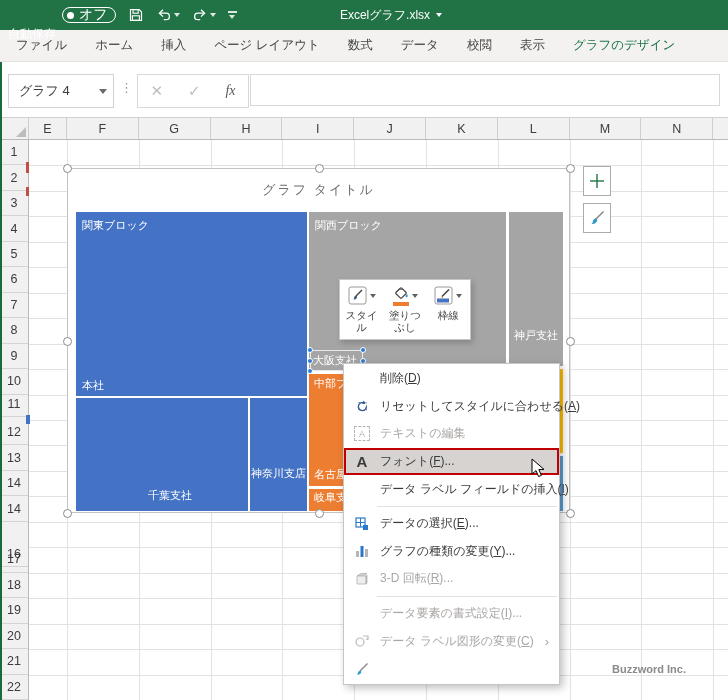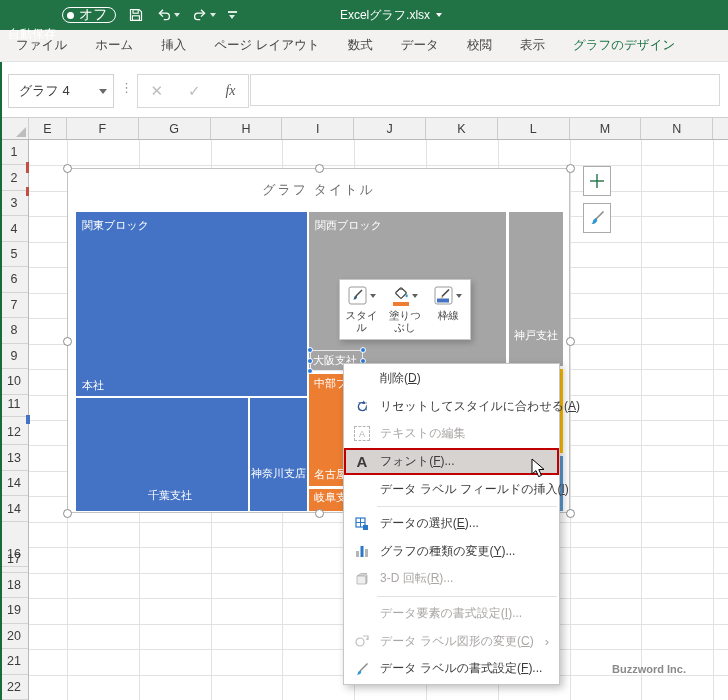--- a/index.html
+++ b/index.html
@@ -405,21 +405,20 @@
       <span class="menu-text">データ ラベル図形の変更(<u>C</u>)</span>
       <span class="submenu-arrow">›</span>
     </div>
     <div class="menu-item">
       <span class="menu-icon">
         <svg width="16" height="16" viewBox="0 0 16 16">
           <line x1="13.5" y1="2.5" x2="6" y2="10" stroke="#8a8a8a" stroke-width="1.5"></line>
           <path d="M6.4 9.4 q1.6 0.9 0.6 2.6 q-1 1.9 -4 1.6 q1.2-0.9 1-2.1 q-0.1-1.4 2.4-2.1 z" fill="#2e9bd6"></path>
         </svg>
       </span>
-      <span class="menu-text">データ ラベルの書式設定(<u>F</u>)...</span>
     </div>
   </div>
 
 <svg id="cursor" class="abs" width="17" height="22" viewBox="0 0 17 22">
   <path d="M1 1 L1 16 L5 12.6 L7.6 18.6 L10.4 17.4 L7.8 11.6 L13 11.4 Z" fill="#fff" stroke="#000" stroke-width="1"></path>
 </svg>
 
 <div id="watermark" class="abs">Buzzword Inc.</div>
 
 </body></html>

